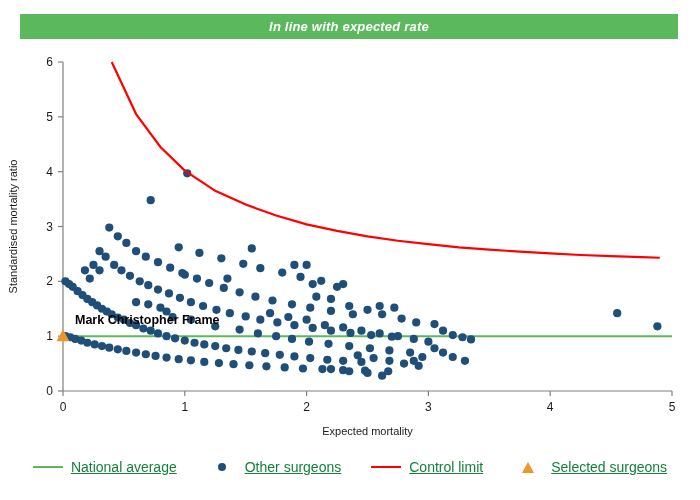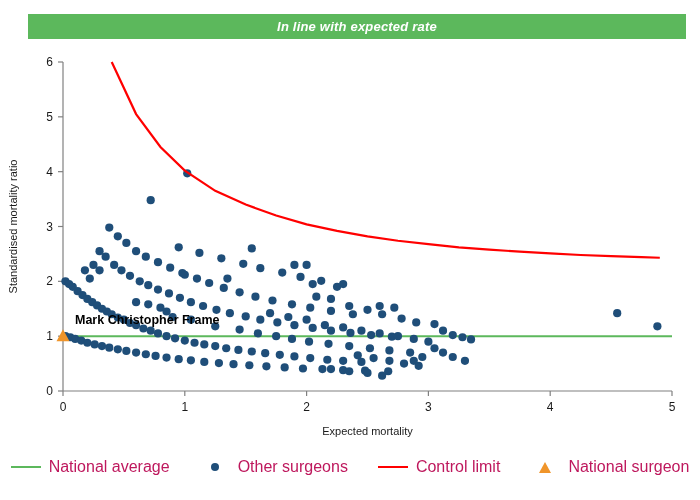--- a/index.html
+++ b/index.html
@@ -14,21 +14,21 @@
     overflow: hidden;
     position: relative;
   }
   #app {
     position: relative;
     width: 700px;
     height: 500px;
   }
   .banner {
     position: absolute;
-    left: 28px;
+    left: 20px;
     top: 14px;
     width: 658px;
     height: 25px;
     background: #5cb85c;
     color: #ffffff;
     font-size: 13px;
     font-weight: bold;
     font-style: italic;
     display: flex;
     align-items: center;
@@ -97,23 +97,24 @@
     align-items: center;
     justify-content: center;
     gap: 30px;
   }
   .legend-item {
     display: flex;
     align-items: center;
     gap: 8px;
   }
   .legend-label {
-    font-size: 16px;
-    color: #be185d;
+    font-size: 14px;
+    color: #15803d;
     white-space: nowrap;
+    text-decoration: underline;
   }
   .swatch-line {
     display: inline-block;
     width: 30px;
     height: 0;
     border-top-width: 2px;
     border-top-style: solid;
   }
   .swatch-green { border-top-color: #5cb85c; }
   .swatch-red { border-top-color: #ff0000; }
@@ -375,17 +376,17 @@
     <div class="legend-item">
       <span class="swatch-dot"></span>
       <span class="legend-label">Other surgeons</span>
     </div>
     <div class="legend-item">
       <span class="swatch-line swatch-red"></span>
       <span class="legend-label">Control limit</span>
     </div>
     <div class="legend-item">
       <span class="swatch-tri"></span>
-      <span class="legend-label">National surgeon</span>
+      <span class="legend-label">Selected surgeons</span>
     </div>
   </div>
 
 </div>
 
 </body></html>

